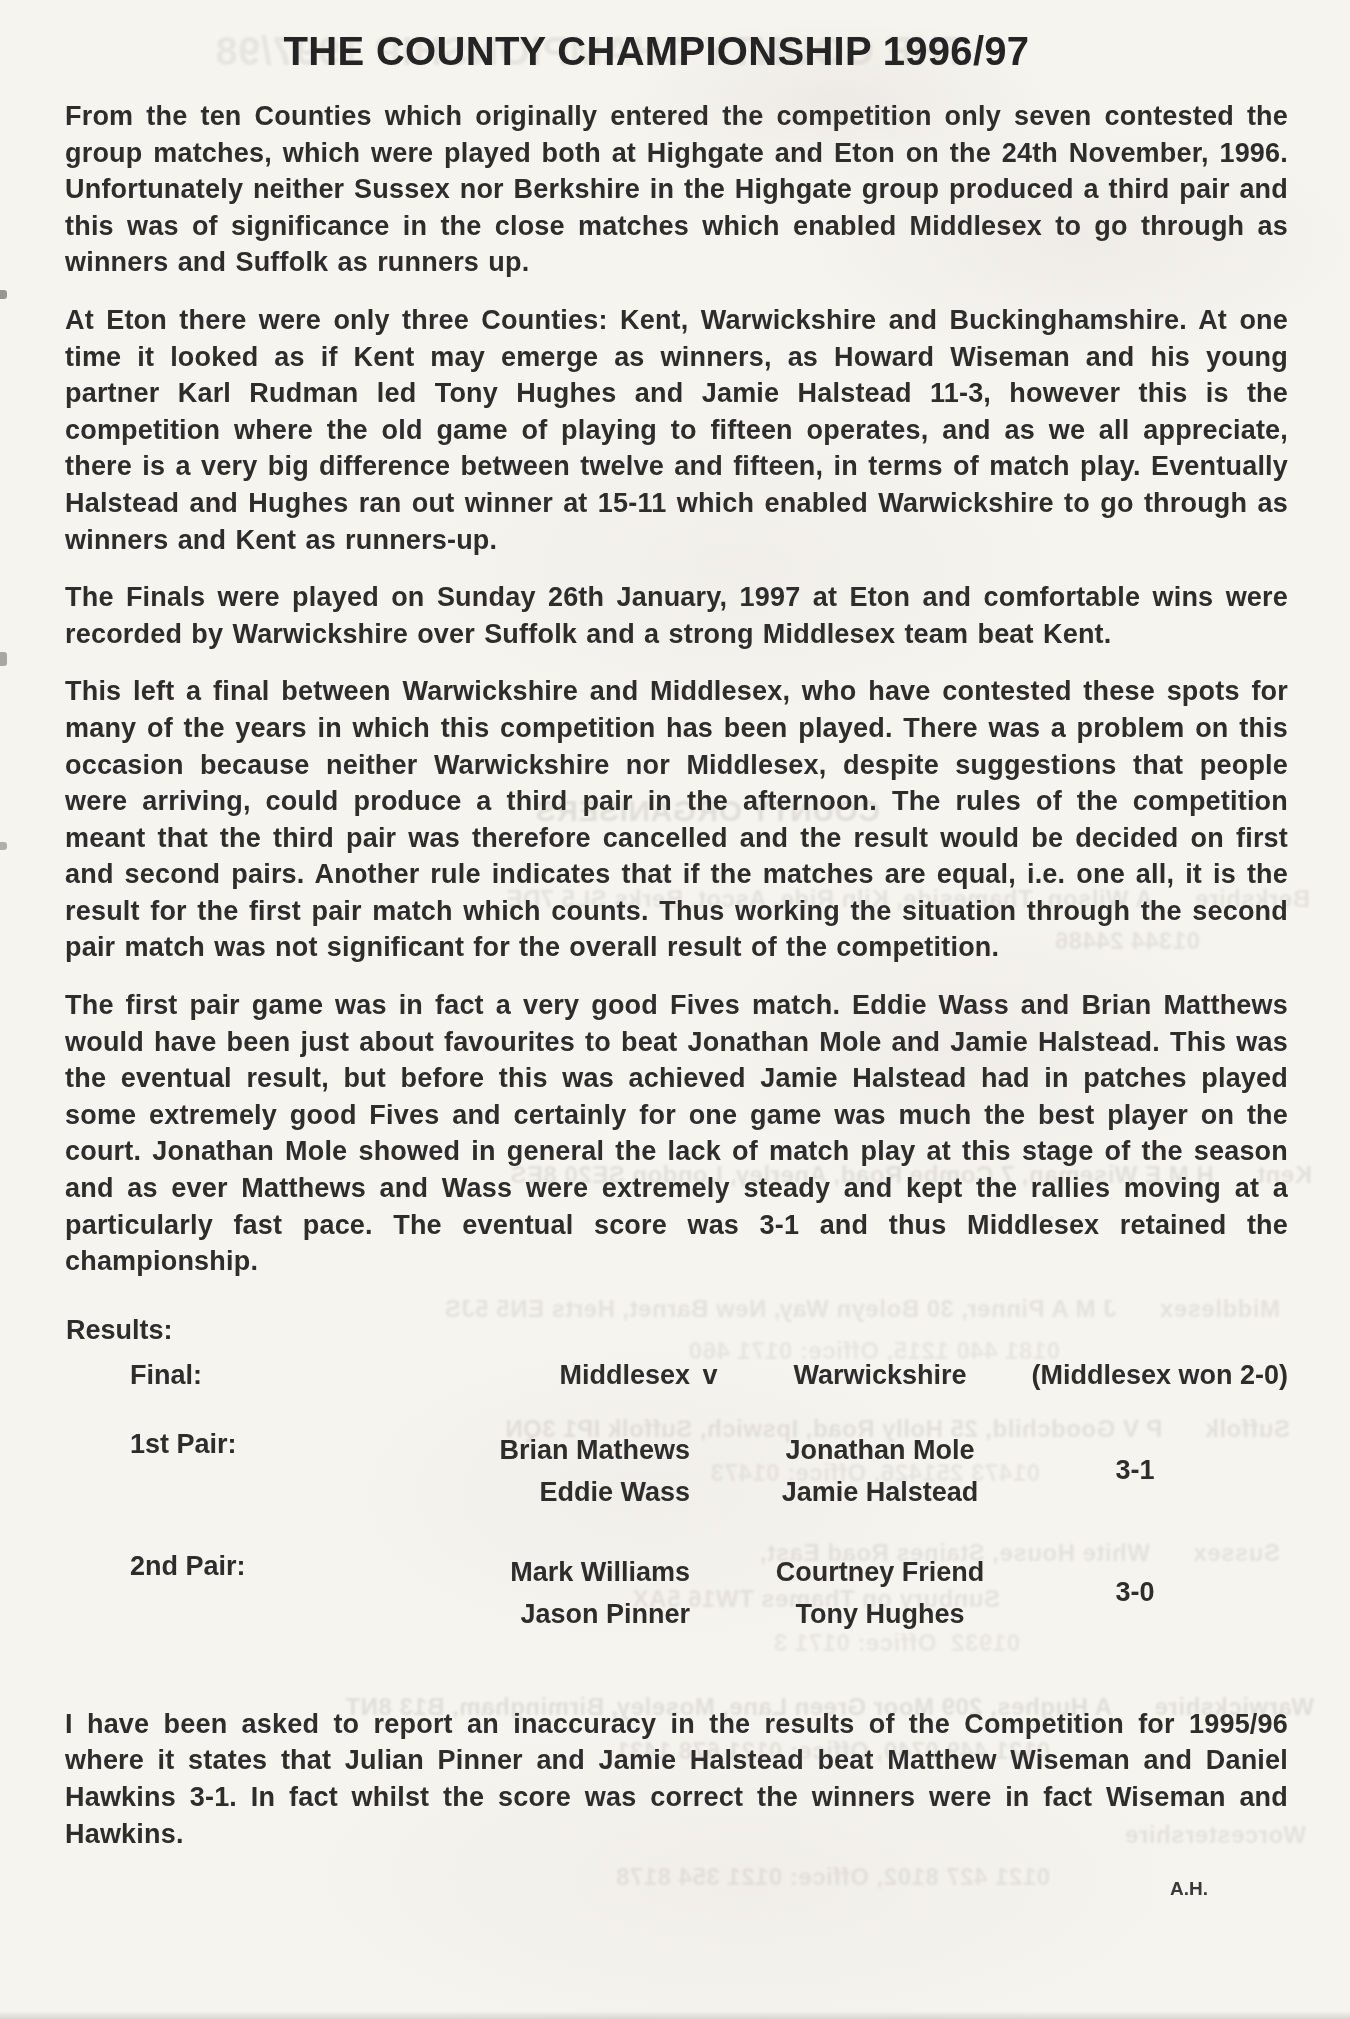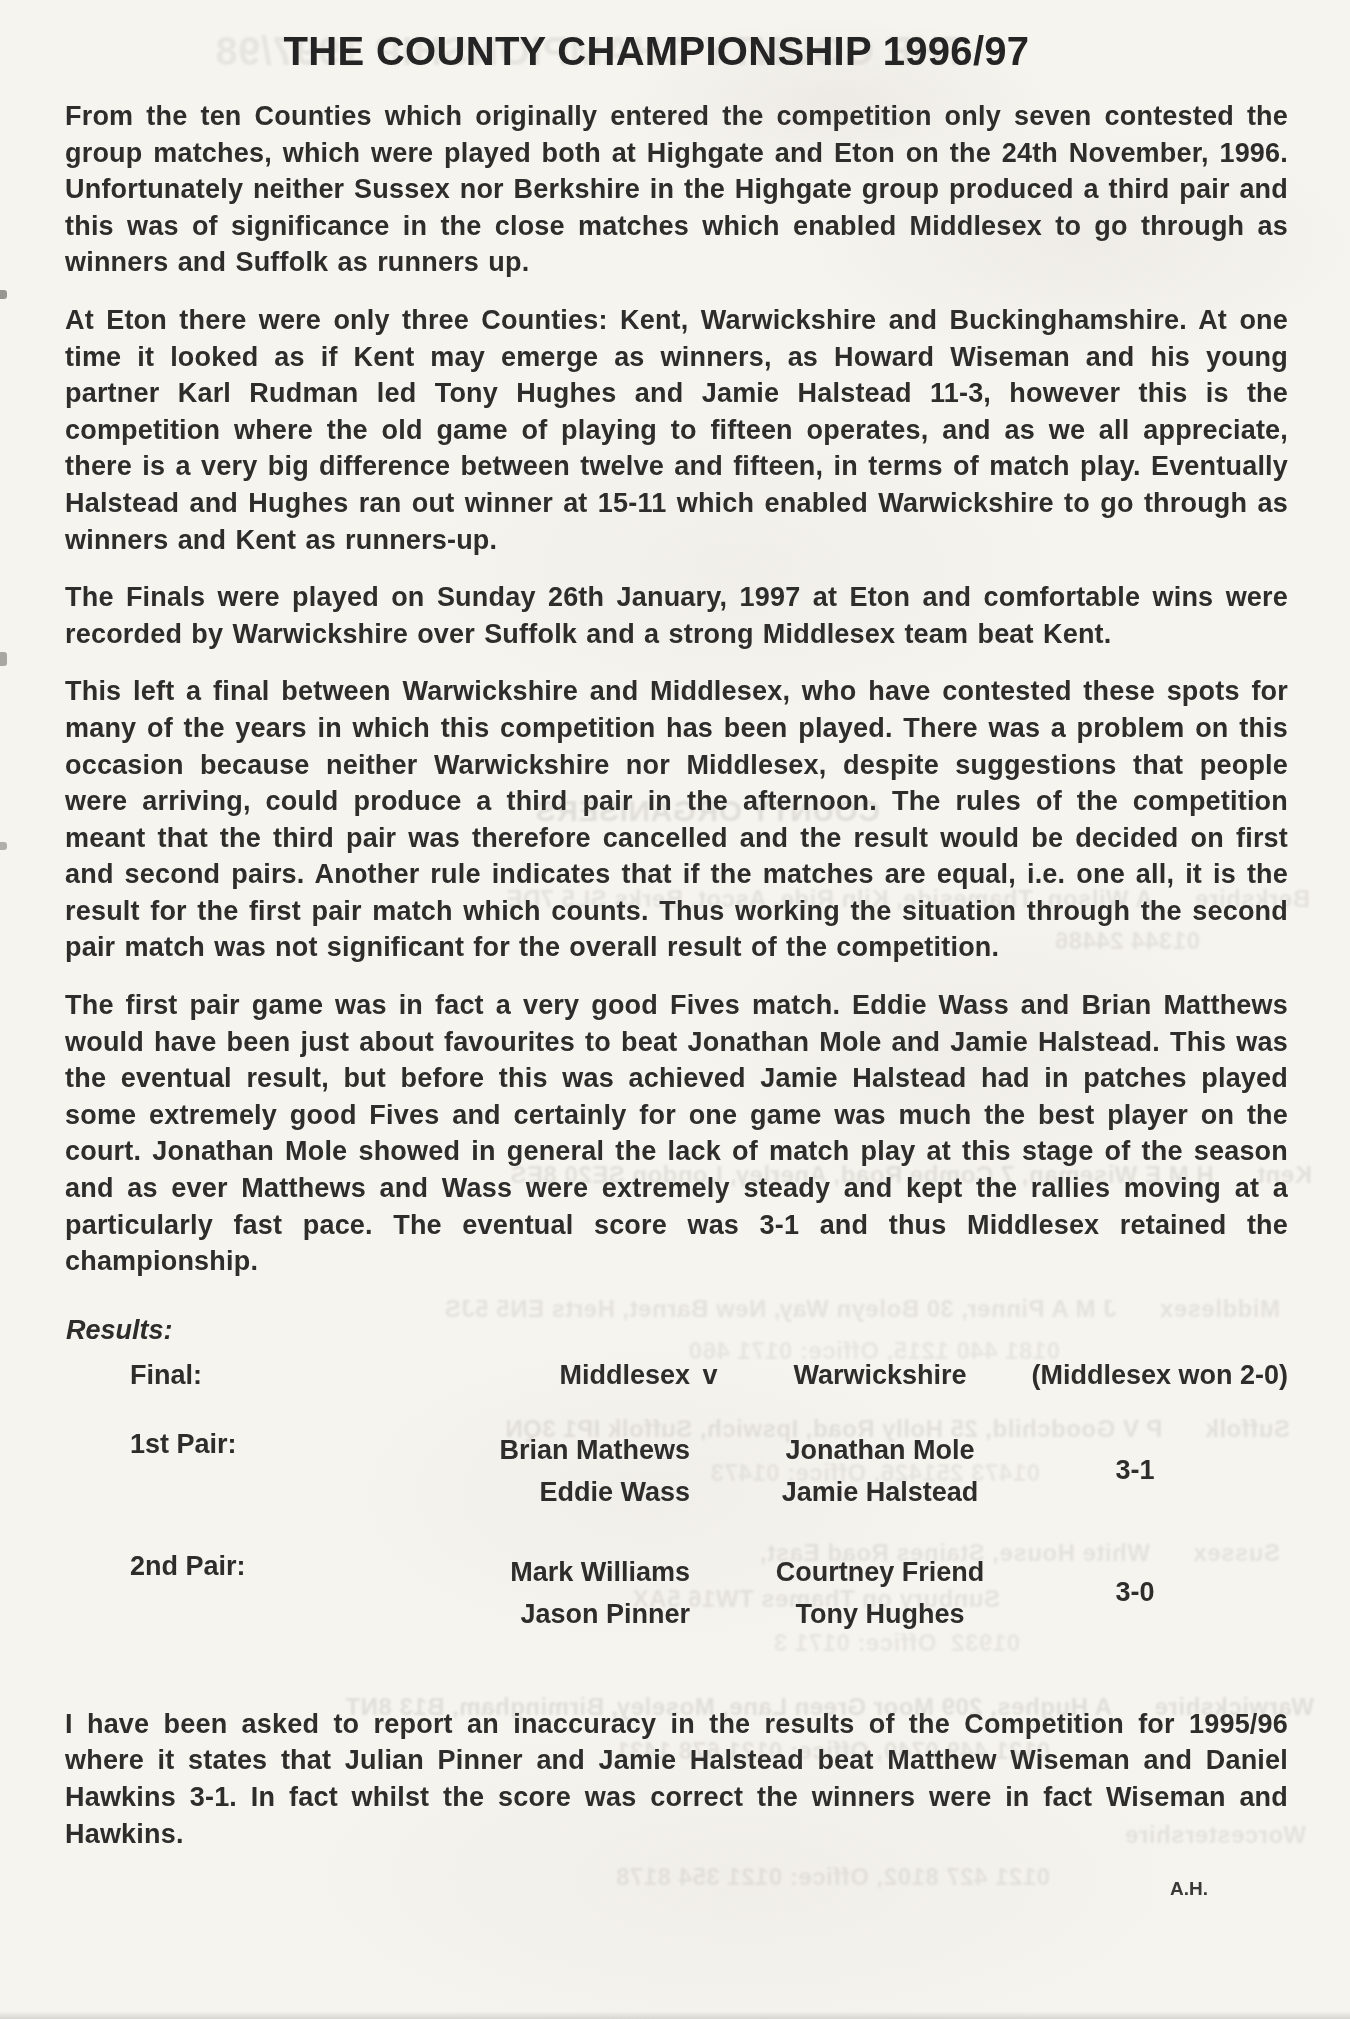--- a/index.html
+++ b/index.html
@@ -25,21 +25,21 @@
     font-size:40px;line-height:50px;letter-spacing:.3px;
     text-align:center;color:#242424;
     margin:0 40px 22px 0;
   }
   .body-para{
     font-size:27px;line-height:36.6px;letter-spacing:.2px;word-spacing:1.5px;
     text-align:justify;margin:8px 0 21px 0;
   }
   
   .results{margin-top:35px;font-size:27px;}
-  .results-heading{margin:0 0 14px 1px;font-style:italic;}
+  .results-heading{margin:0 0 14px 1px;}
   .res-row{display:flex;align-items:flex-start;}
   .res-final{margin-bottom:22px;}
   .res-label{margin-left:65px;width:230px;}
   .res-t1{width:330px;text-align:right;}
   .res-v{width:40px;text-align:center;}
   .res-t2{width:300px;text-align:center;}
   .res-score{width:210px;text-align:center;align-self:center;}
   .res-note{flex:1;text-align:right;white-space:nowrap;}
   .pair-row{margin-bottom:22px;margin-top:38px;}
   .pair-row .player{line-height:42px;}

